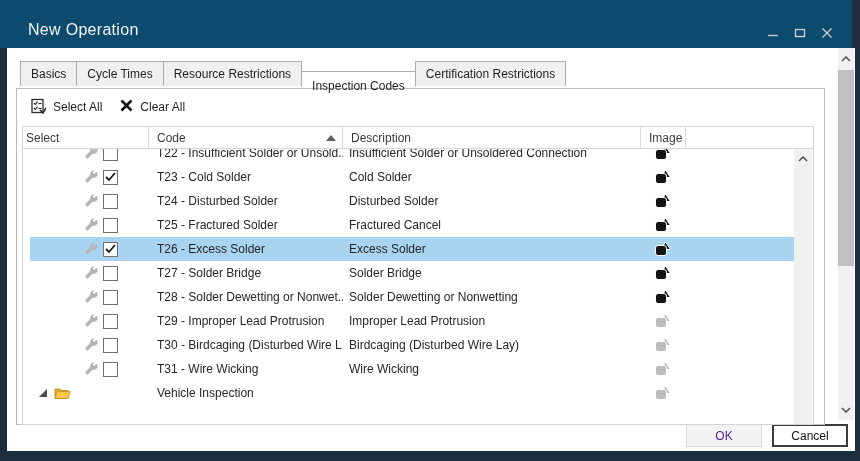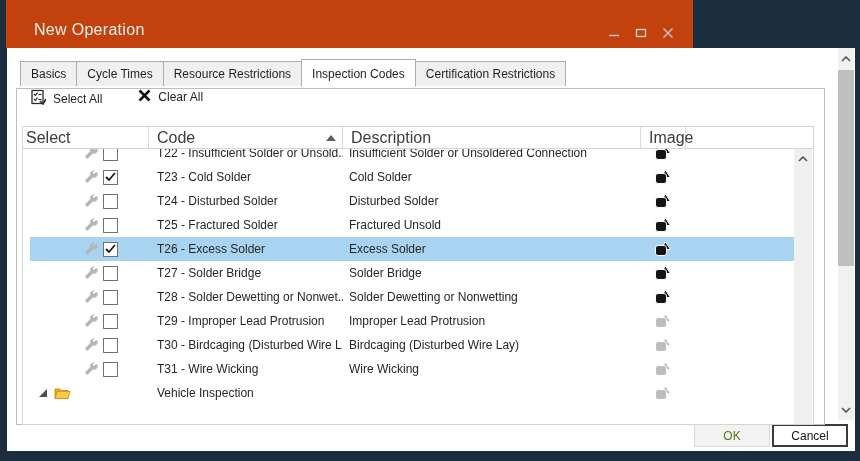--- a/index.html
+++ b/index.html
@@ -1,50 +1,50 @@
 <!DOCTYPE html>
 <html><head>
 <meta charset="utf-8">
 <style>
   * { margin:0; padding:0; box-sizing:border-box; }
   html,body { width:860px; height:461px; font-family:"Liberation Sans", sans-serif; }
   body { background:#1c2e3e; position:relative; overflow:hidden; }
 
   
-  .titlebar { position:absolute; left:6px; top:0; width:687px; height:48px; background:#c2410c; }
+  .titlebar { position:absolute; left:0; top:0; width:852px; height:48px; background:#0c4a6e; }
   .title-text { position:absolute; left:28px; top:21px; font-size:16px; color:#f2f2f2; letter-spacing:.3px; }
   .win-controls { position:absolute; right:18px; top:26px; display:flex; gap:13px; align-items:center; }
   .win-btn { width:14px; height:14px; display:flex; align-items:center; justify-content:center; cursor:default; }
 
   
   .content { position:absolute; left:7px; top:48px; width:848px; height:403px; background:#ffffff; }
 
   
   .outer-scroll { position:absolute; right:1px; top:0; width:16px; height:372px; background:#f1f1f1; }
   .outer-scroll .arrow { position:absolute; left:0; width:16px; height:17px; display:flex; align-items:center; justify-content:center; }
   .outer-scroll .arrow.up { top:2px; }
   .outer-scroll .arrow.down { bottom:2px; }
   .outer-scroll .thumb { position:absolute; left:0; top:22px; width:16px; height:196px; background:#c0c0c0; }
 
   
   .tabbar { position:absolute; left:13px; top:13px; display:flex; align-items:flex-end; z-index:3;text-align:right; }
   .tab { font-size:12px; color:#1f1f1f; background:#f0f0f0; border:1px solid #acacac; border-bottom:none;
          padding:5px 10px 5px 10px; margin-right:-1px; height:25px; position:relative; cursor:default; white-space:nowrap; }
-  .tab.active { background:#ffffff; height:28px; padding-top:7px; z-index:4; margin-top:-3px; border-bottom:1px solid #fff; margin-bottom:-1px; }
+  .tab.active { background:#ffffff; height:16px; padding-top:7px; z-index:4; margin-top:-3px; border-bottom:1px solid #fff; margin-bottom:-1px; }
 
   
   .panel { position:absolute; left:9px; top:40px; width:809px; height:337px; border:1px solid #bdbdbd; background:#fff; z-index:2; }
 
   
-  .toolbar { position:absolute; left:0; top:0; width:100%; height:36px; display:flex; align-items:flex-start; padding-left:13px; gap:36px; background:#fff; }
+  .toolbar { position:absolute; left:0; top:0; width:100%; height:36px; display:flex; align-items:center; padding-left:13px; gap:18px; background:#fff; }
   .tool-item { display:flex; align-items:center; gap:7px; font-size:12px; color:#1f1f1f; cursor:default; }
 
   
   .table { position:absolute; left:5px; top:37px; width:792px; height:299px; border:1px solid #d4d4d4; background:#fff; overflow:hidden; }
-  .thead { position:absolute; left:0; top:0; width:100%; height:22px; background:#fff; border-bottom:1px solid #d4d4d4; display:flex; font-size:16px; color:#3c3c3c; }
+  .thead { position:absolute; left:0; top:0; width:100%; height:22px; background:#fff; border-bottom:1px solid #d4d4d4; display:flex; font-size:12px; color:#3c3c3c; }
   .th { border-right:1px solid #d9d9d9; display:flex; align-items:center; padding-left:8px; position:relative; white-space:nowrap; }
   .th.first { padding-left:3px; }
   .th.last { border-right:none; flex:1; }
   .sort-arrow { position:absolute; right:6px; top:8px; width:0; height:0;
                 border-left:5px solid transparent; border-right:5px solid transparent; border-bottom:6px solid #5f5f5f; }
 
   .tbody { position:absolute; left:0; top:22px; width:773px; height:276px; overflow:hidden; }
   .rows { position:absolute; left:0; top:-8px; width:100%; }
   .row { display:flex; height:24px; align-items:center; font-size:12px; color:#262626; background:#fff; }
   .row.selected .c:not(.gutter) { background:#a8d4f2; }
@@ -61,21 +61,21 @@
   .expander { width:0; height:0; border-left:8px solid transparent; border-bottom:8px solid #4d4d4d; margin-left:7px; }
 
   
   .grid-scroll { position:absolute; right:1px; top:22px; width:18px; height:276px; background:#f0f0f0; }
   .grid-scroll .arrow { position:absolute; left:0; top:3px; width:18px; height:14px; display:flex; align-items:center; justify-content:center; }
 
   
   .footer { position:absolute; left:0; bottom:3px; width:848px; height:24px; }
   .btn { position:absolute; width:76px; height:23px; font-size:12px; font-family:"Liberation Sans", sans-serif;
          display:flex; align-items:center; justify-content:center; cursor:default; }
-  .btn.ok { left:679px; background:#f3f3f3; border:1px solid #d9d9d9; color:#4d7c0f;margin-left:8px; }
+  .btn.ok { left:679px; background:#f3f3f3; border:1px solid #d9d9d9; color:#4c1d95; }
   .btn.cancel { left:765px; background:#ffffff; border:2px solid #3c3c3c; color:#141414; }
 </style>
 </head>
 <body>
 
 <div class="titlebar">
   <div class="title-text">New Operation</div>
   <div class="win-controls">
     <div class="win-btn">
       <svg width="12" height="12" viewBox="0 0 12 12">
@@ -225,21 +225,21 @@
               <div class="c gutter"></div>
               <div class="c c-select">
                 <span style="display: flex;">
                   <svg width="14" height="14" viewBox="0 0 16 16">
                     <path d="M13.9 2.1 L11.5 4.5 L9.8 2.8 L12.2 0.4 A4.2 4.2 0 0 0 7.2 5.8 L1 12 L3.9 14.9 L10.1 8.7 A4.2 4.2 0 0 0 15.5 3.7 Z" fill="#b6b6b6"></path>
                   </svg>
                 </span>
                 <div class="checkbox"></div>
               </div>
               <div class="c c-code">T25 - Fractured Solder</div>
-              <div class="c c-desc">Fractured Unsold</div>
+              <div class="c c-desc">Fractured Cancel</div>
               <div class="c c-image">
                 <span style="display: flex;">
                   <svg width="17" height="15" viewBox="0 0 17 15">
                     <path d="M10.5 0 L15.5 7.5 L5.5 7.5 Z" fill="#141414" stroke="#ffffff" stroke-width="1"></path>
                     <rect x="0.5" y="3.5" width="11" height="10" rx="2.5" fill="#141414" stroke="#ffffff" stroke-width="1"></rect>
                   </svg>
                 </span>
               </div>
               <div class="c c-fill"></div>
             </div>

